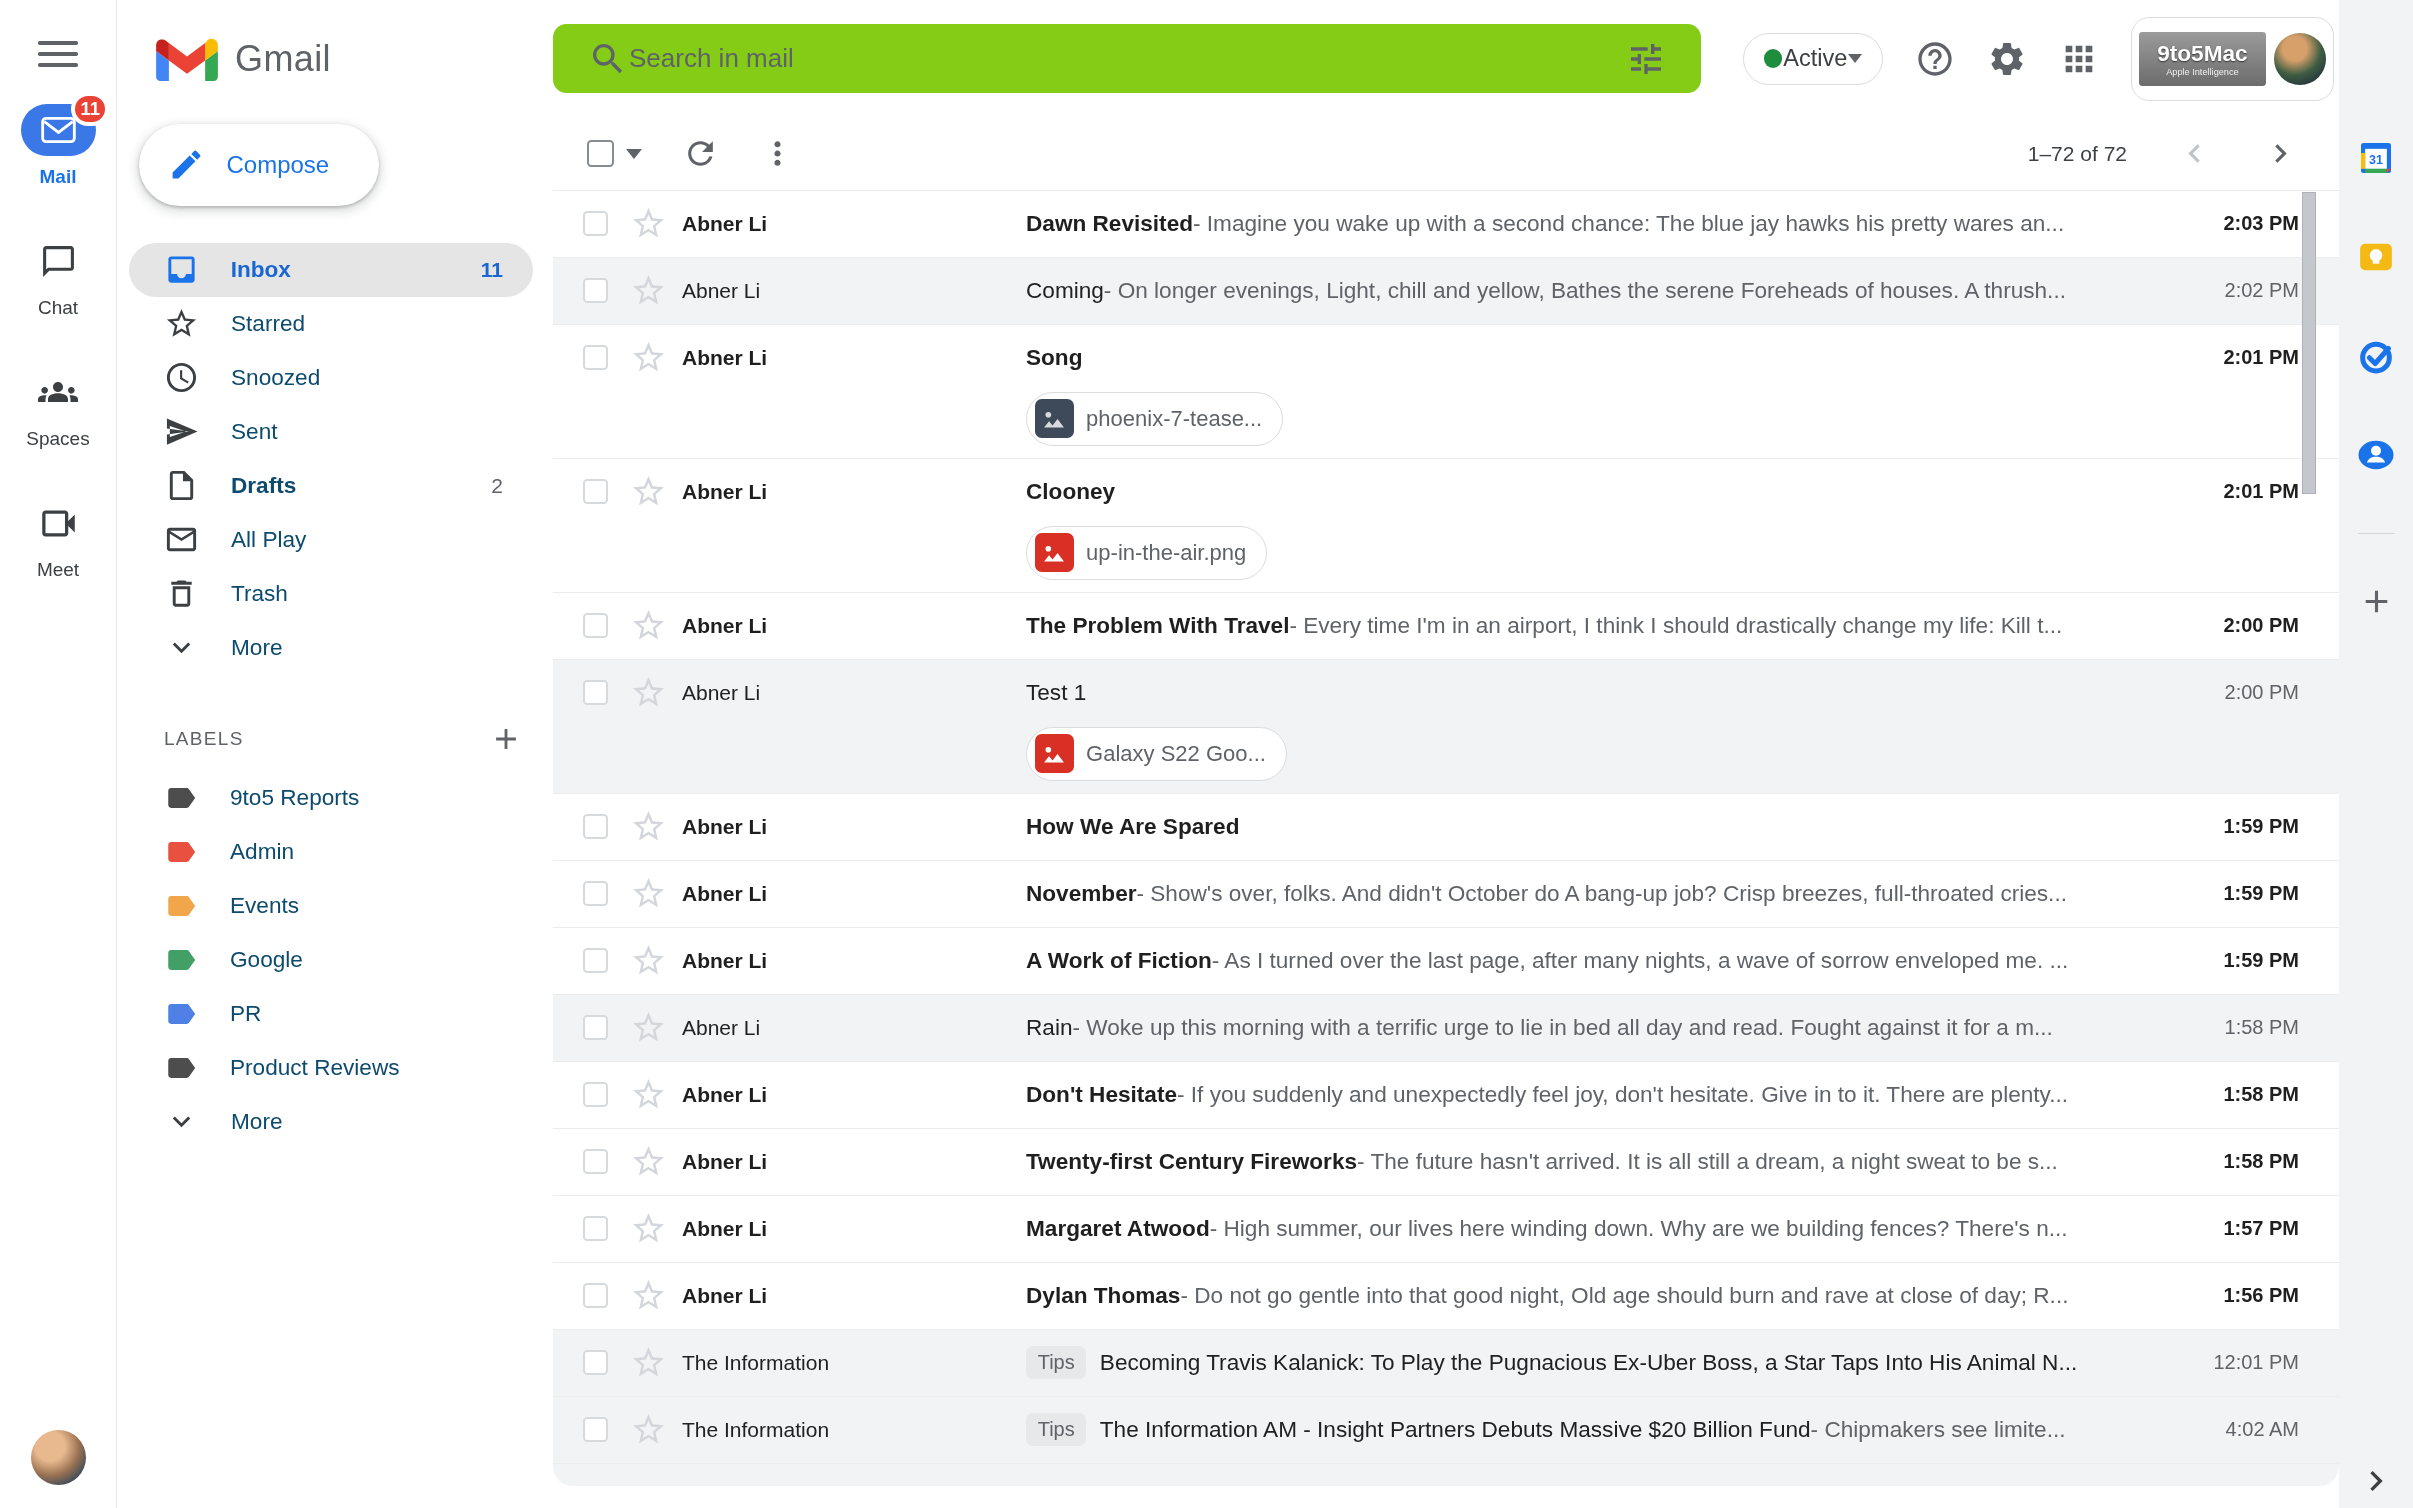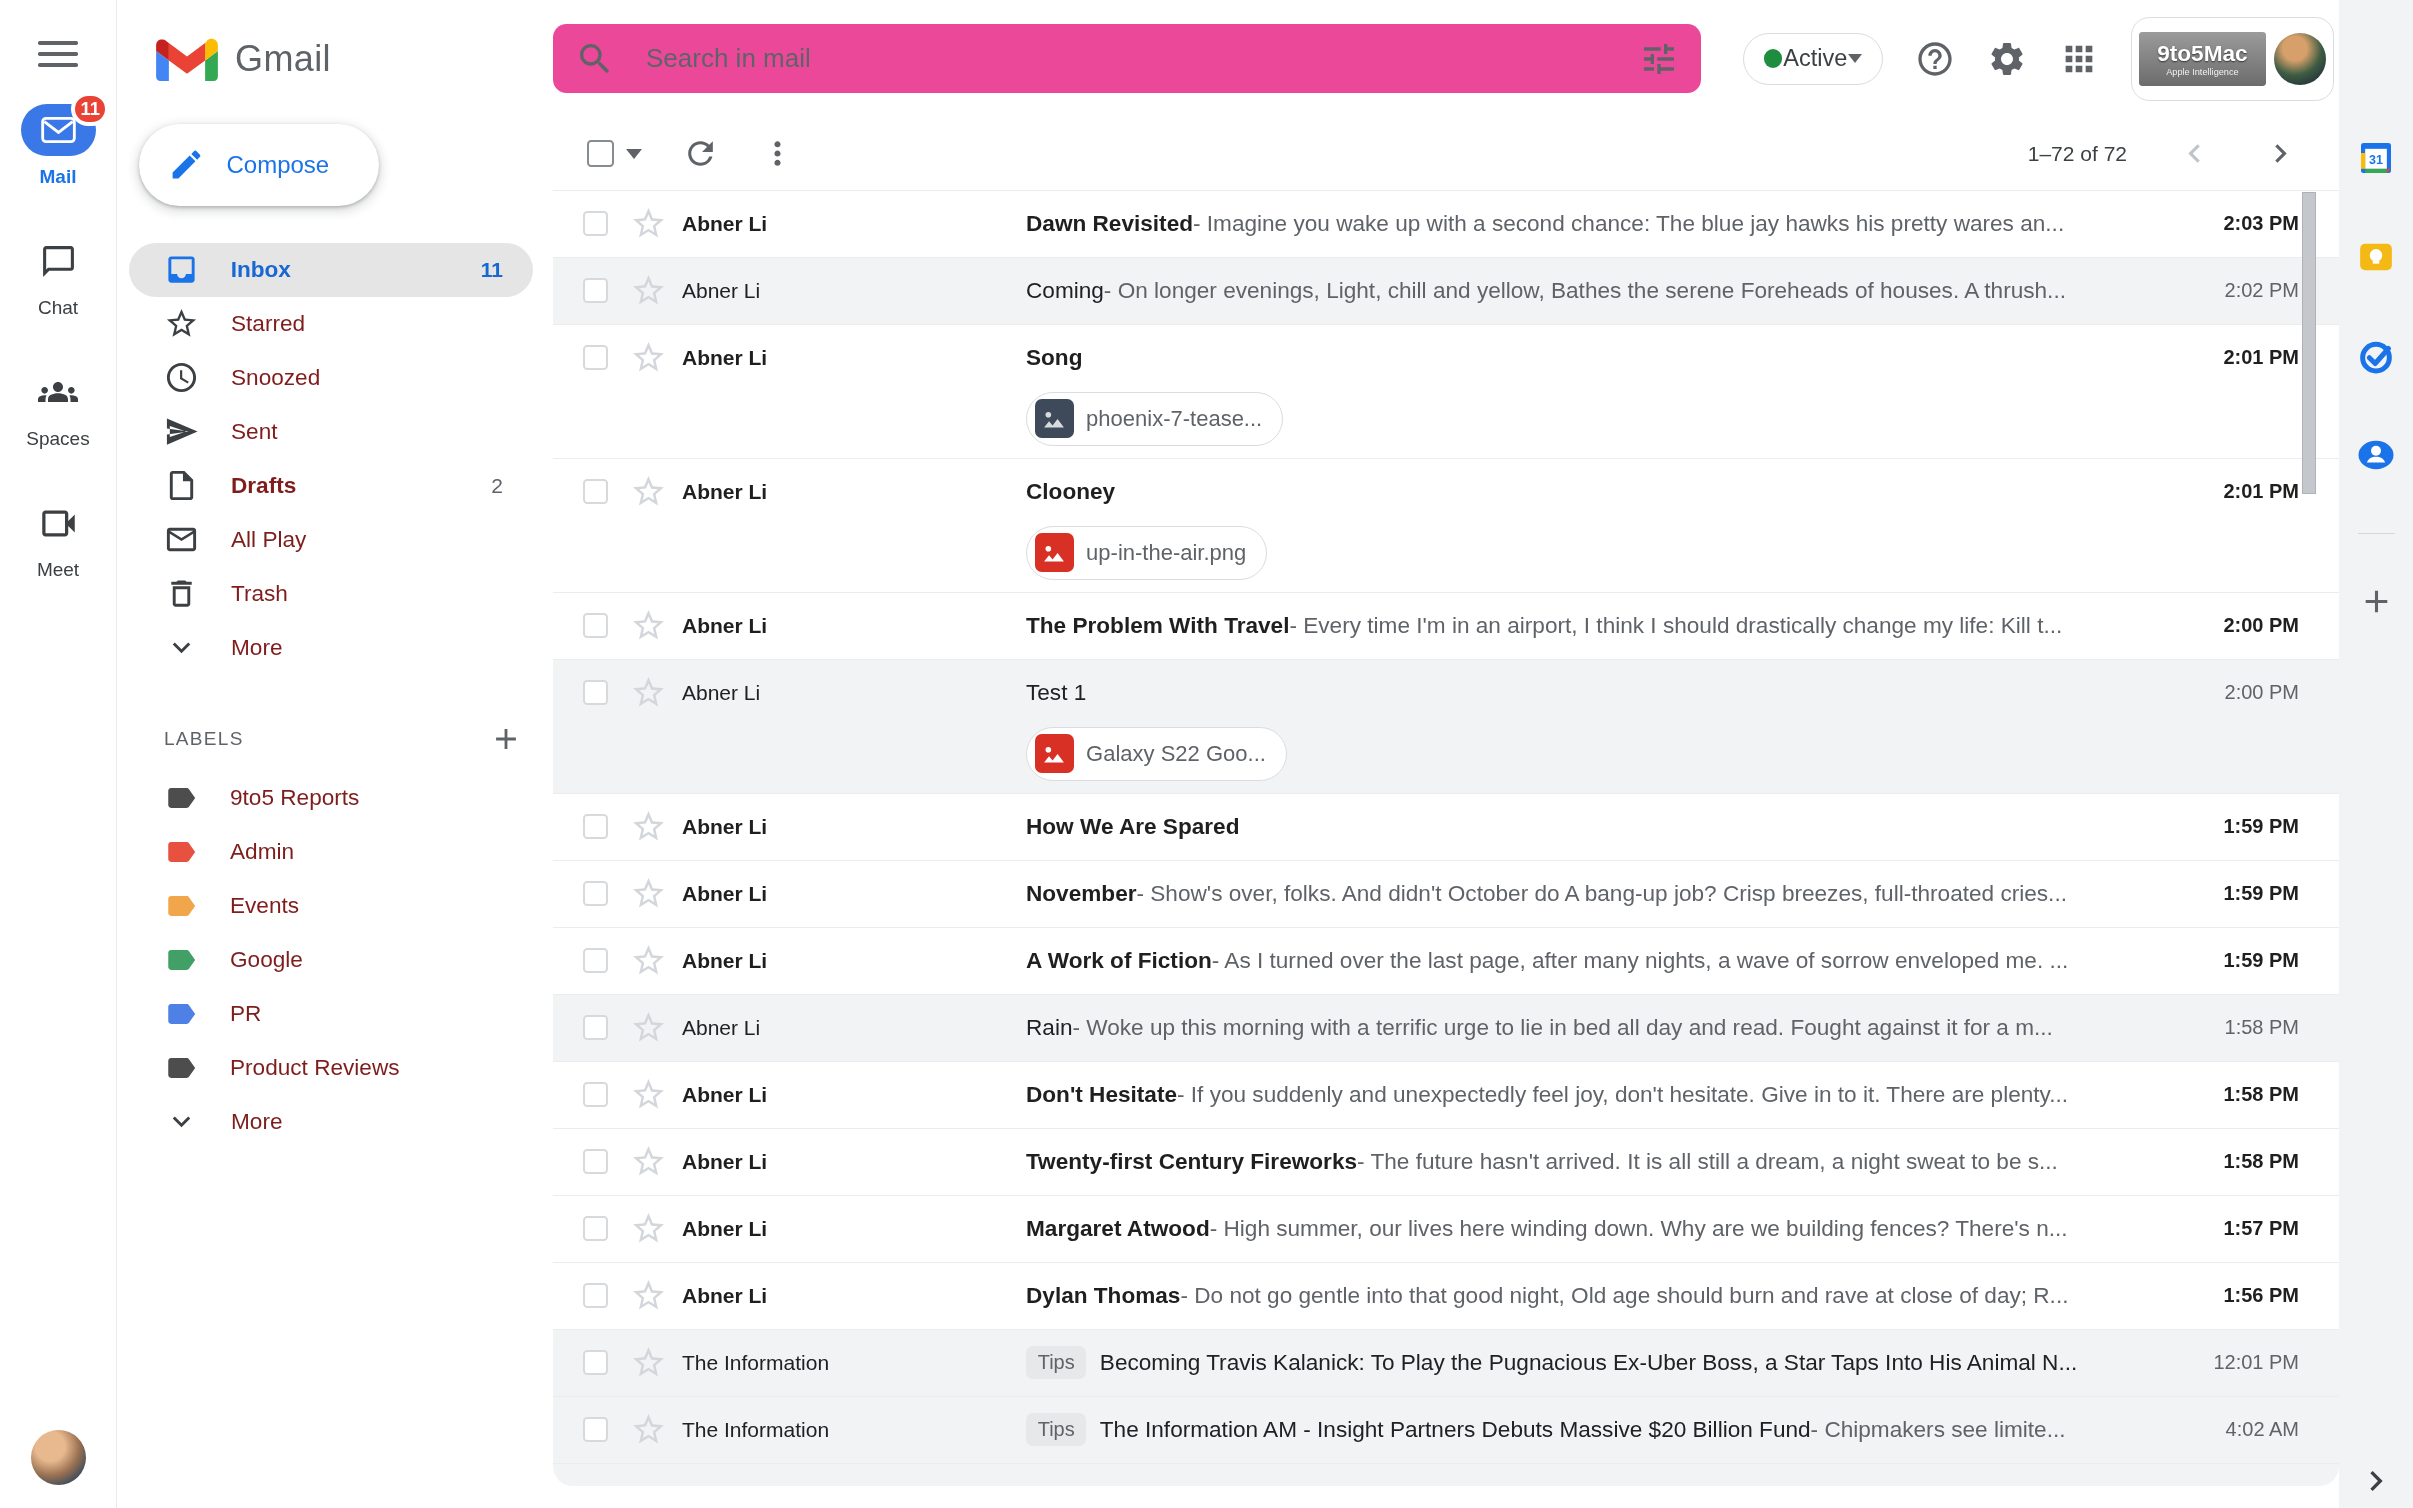--- a/index.html
+++ b/index.html
@@ -21,21 +21,21 @@
   .rail-label.active { color:#1a73e8; font-weight:bold; }
   #rail-avatar { position:absolute; bottom:23.5px; width:55px; height:55px; border-radius:50%;
     background:radial-gradient(circle at 35% 30%, #e8b98e 0 28%, #9a7253 55%, #3c4a5a 80%); }
 
   
   #logo-cell { grid-column:2; grid-row:1; display:flex; align-items:center; padding-left:39px; gap:17px; }
   #gmail-word { font-size:36px; color:#5f6368; font-weight:500; letter-spacing:0.4px; }
 
   
   #header { grid-column:3; grid-row:1; display:flex; align-items:center; padding-right:5px; }
-  #search { width:1148px; height:69px; background:#ec4899; border-radius:13.4px; display:flex; align-items:center; padding:0 22px; gap:31px; }
+  #search { width:1148px; height:69px; background:#84cc16; border-radius:13.4px; display:flex; align-items:center; padding:0 35px; gap:1px; }
   #search input { flex:1; border:none; outline:none; background:transparent; font-size:26px; color:#202124; font-family:inherit; }
   #search input::placeholder { color:#5f6368; }
   .hicon { width:40px; height:40px; color:#5f6368; cursor:pointer; }
   .hicon svg { width:100%; height:100%; fill:#5f6368; }
   #right-ctrls { margin-left:auto; display:flex; align-items:center; gap:32px; }
   #status-chip { height:52px; border:1.7px solid #dadce0; border-radius:28.5px; background:#fff; display:flex; align-items:center; gap:1px; padding:0 20px; cursor:pointer; }
   #status-dot { width:18.4px; height:18.4px; border-radius:50%; background:#1e8e3e; }
   #status-label { font-size:23.5px; color:#3c4043; }
   #status-caret { width:0; height:0; border-left:7.5px solid transparent; border-right:7.5px solid transparent; border-top:9.2px solid #5f6368; }
   #workspace-chip { height:84px; border:1.7px solid #dadce0; border-radius:18.4px; background:#fff; display:flex; align-items:center; gap:8.4px; padding:6.7px; cursor:pointer; }
@@ -46,21 +46,21 @@
     background:radial-gradient(circle at 40% 30%, #d7a06b 0 25%, #3e5d43 55%, #22303c 85%); }
 
   
   #sidebar { grid-column:2; grid-row:2; padding-top:6.7px; }
   #compose { margin:0 0 37px 22px; width:240px; height:82px; border-radius:42px; background:#fff; display:flex; align-items:center; gap:22px; padding-left:28.5px; cursor:pointer;
     box-shadow:0 1.7px 3.4px rgba(60,64,67,.3), 0 3.4px 10px 3.4px rgba(60,64,67,.15); }
   #compose span { font-size:24px; font-weight:500; color:#1a73e8; }
   #compose svg { width:37px; height:37px; fill:#1a73e8; }
   .nav-item { height:54px; margin-right:20px; border-radius:0 27px 27px 0; display:flex; align-items:center; padding:0 30px 0 47px; gap:32px; cursor:pointer; }
   .nav-item svg { width:35px; height:35px; fill:#3c4043; flex:none; }
-  .nav-item .lbl { font-size:22.6px; color:#7f1d1d; flex:1; white-space:nowrap; }
+  .nav-item .lbl { font-size:22.6px; color:#0c4a6e; flex:1; white-space:nowrap; }
   .nav-item .cnt { font-size:21px; color:#5f6368; }
   .nav-item.active { background:#e5e5e5; margin-left:11.7px; border-radius:27px; padding-left:35px; }
   .nav-item.active svg { fill:#1a73e8; }
   .nav-item.active .lbl, .nav-item.active .cnt { color:#1967d2; font-weight:bold; }
   .nav-item.bold .lbl { font-weight:bold; }
   #labels-head { margin:47px 30px 15px 47px; display:flex; align-items:center; }
   #labels-title { font-size:19px; letter-spacing:1.3px; color:#5f6368; font-weight:500; flex:1; }
   #labels-head svg { width:34px; height:34px; fill:#5f6368; cursor:pointer; }
   .tag svg { width:34px; height:34px; }
 

